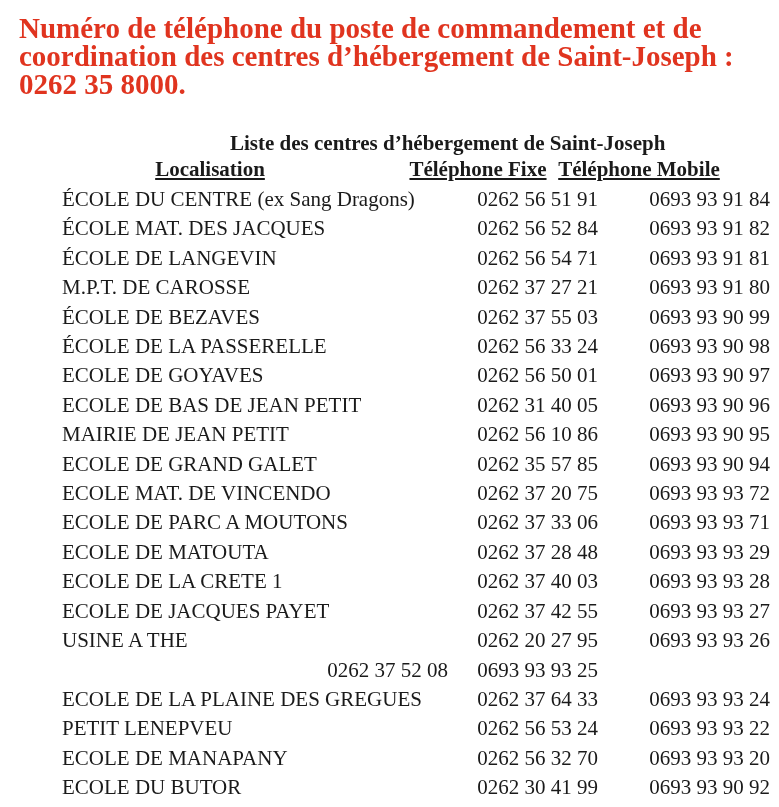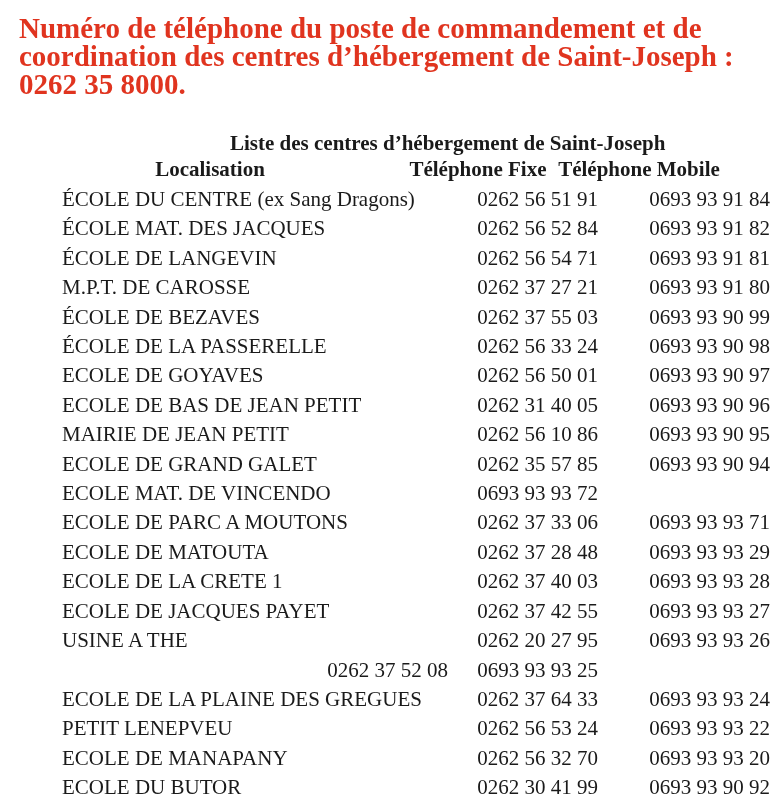--- a/index.html
+++ b/index.html
@@ -33,21 +33,21 @@
     font-size: 21px;
     font-weight: bold;
     line-height: 26px;
     white-space: nowrap;
   }
   .grid-row {
     display: grid;
     grid-template-columns: 386px 150px 172px;
     padding-left: 17px;
   }
-  .header-row { line-height: 26px; }
+  .header-row { line-height: 26px; text-decoration: underline; }
   .header-row .cell {
     font-size: 21px;
     font-weight: bold;
     text-align: center;
     white-space: nowrap;
   }
   .table-body { margin-top: 3px; padding-left: 45px; }
   .table-body .grid-row { line-height: 29.4px; }
   .cell {
     font-size: 21px;
@@ -129,20 +129,21 @@
       </div>
 
       <div class="grid-row">
         <div class="cell">ECOLE DE GRAND GALET</div>
         <div class="cell num">0262 35 57 85</div>
         <div class="cell num">0693 93 90 94</div>
       </div>
 
       <div class="grid-row">
         <div class="cell">ECOLE MAT. DE VINCENDO</div>
+        <div class="cell num">0262 37 20 75</div>
         <div class="cell num">0693 93 93 72</div>
       </div>
 
       <div class="grid-row">
         <div class="cell">ECOLE DE PARC A MOUTONS</div>
         <div class="cell num">0262 37 33 06</div>
         <div class="cell num">0693 93 93 71</div>
       </div>
 
       <div class="grid-row">

